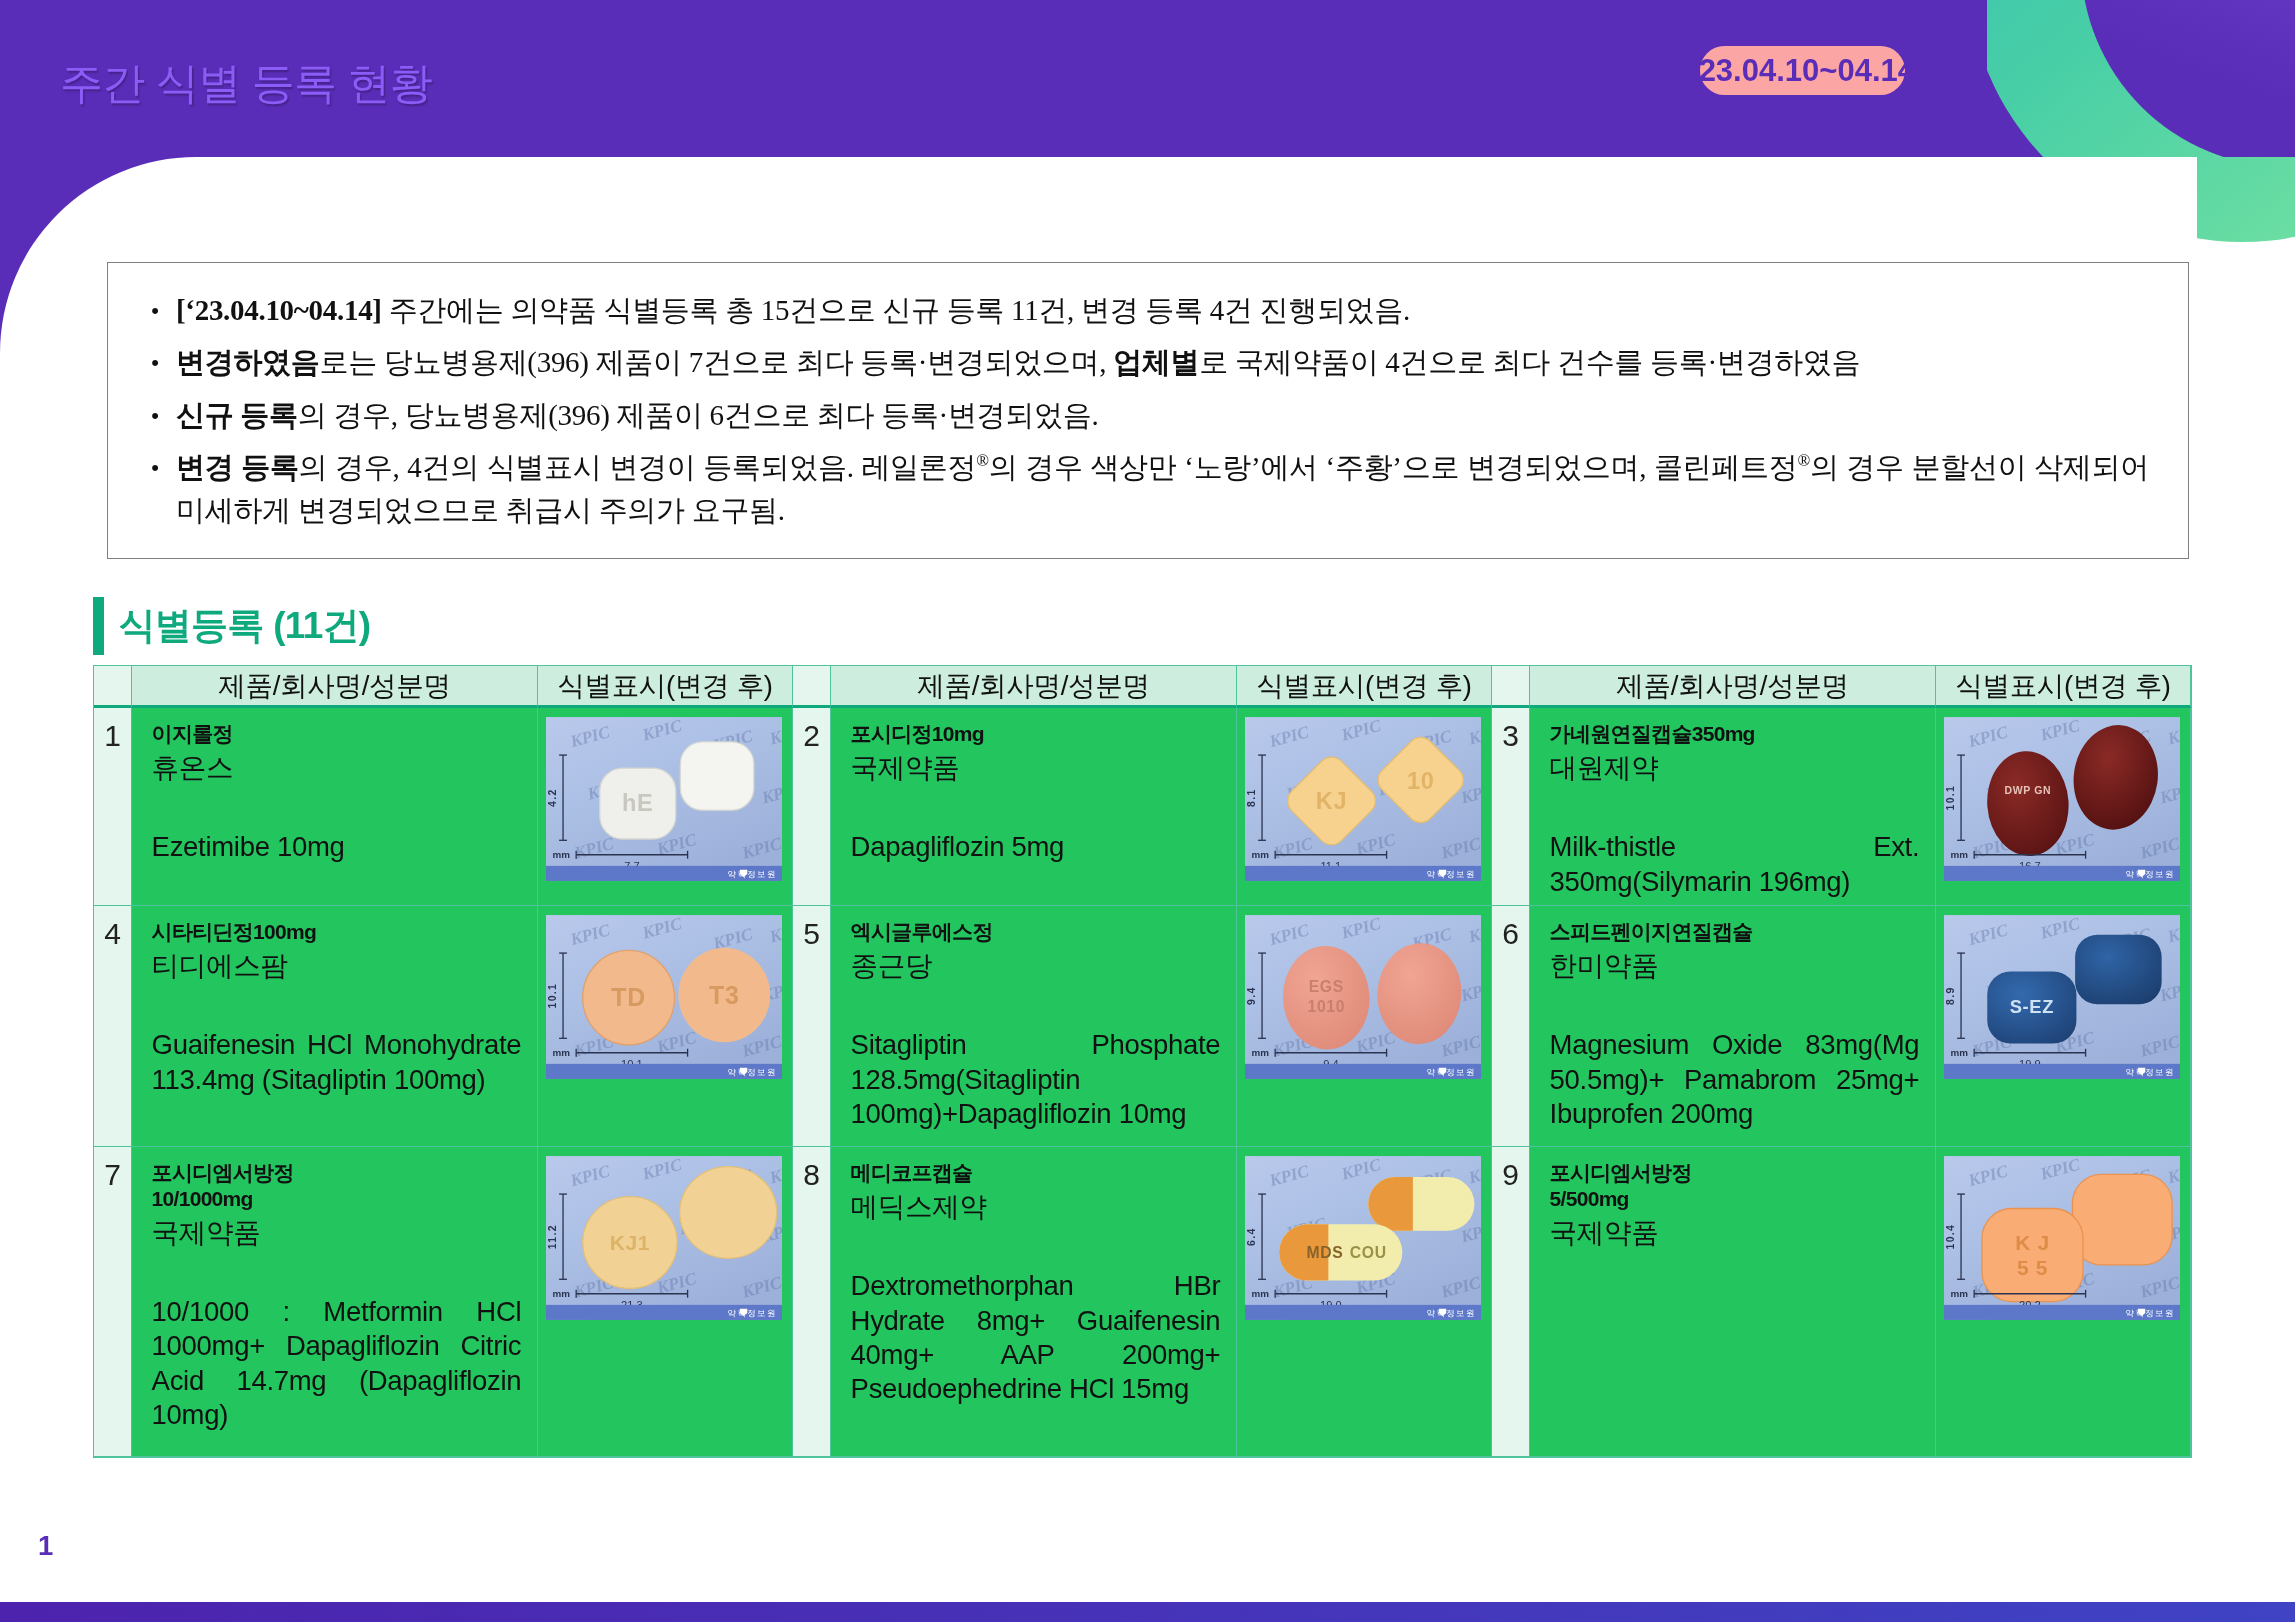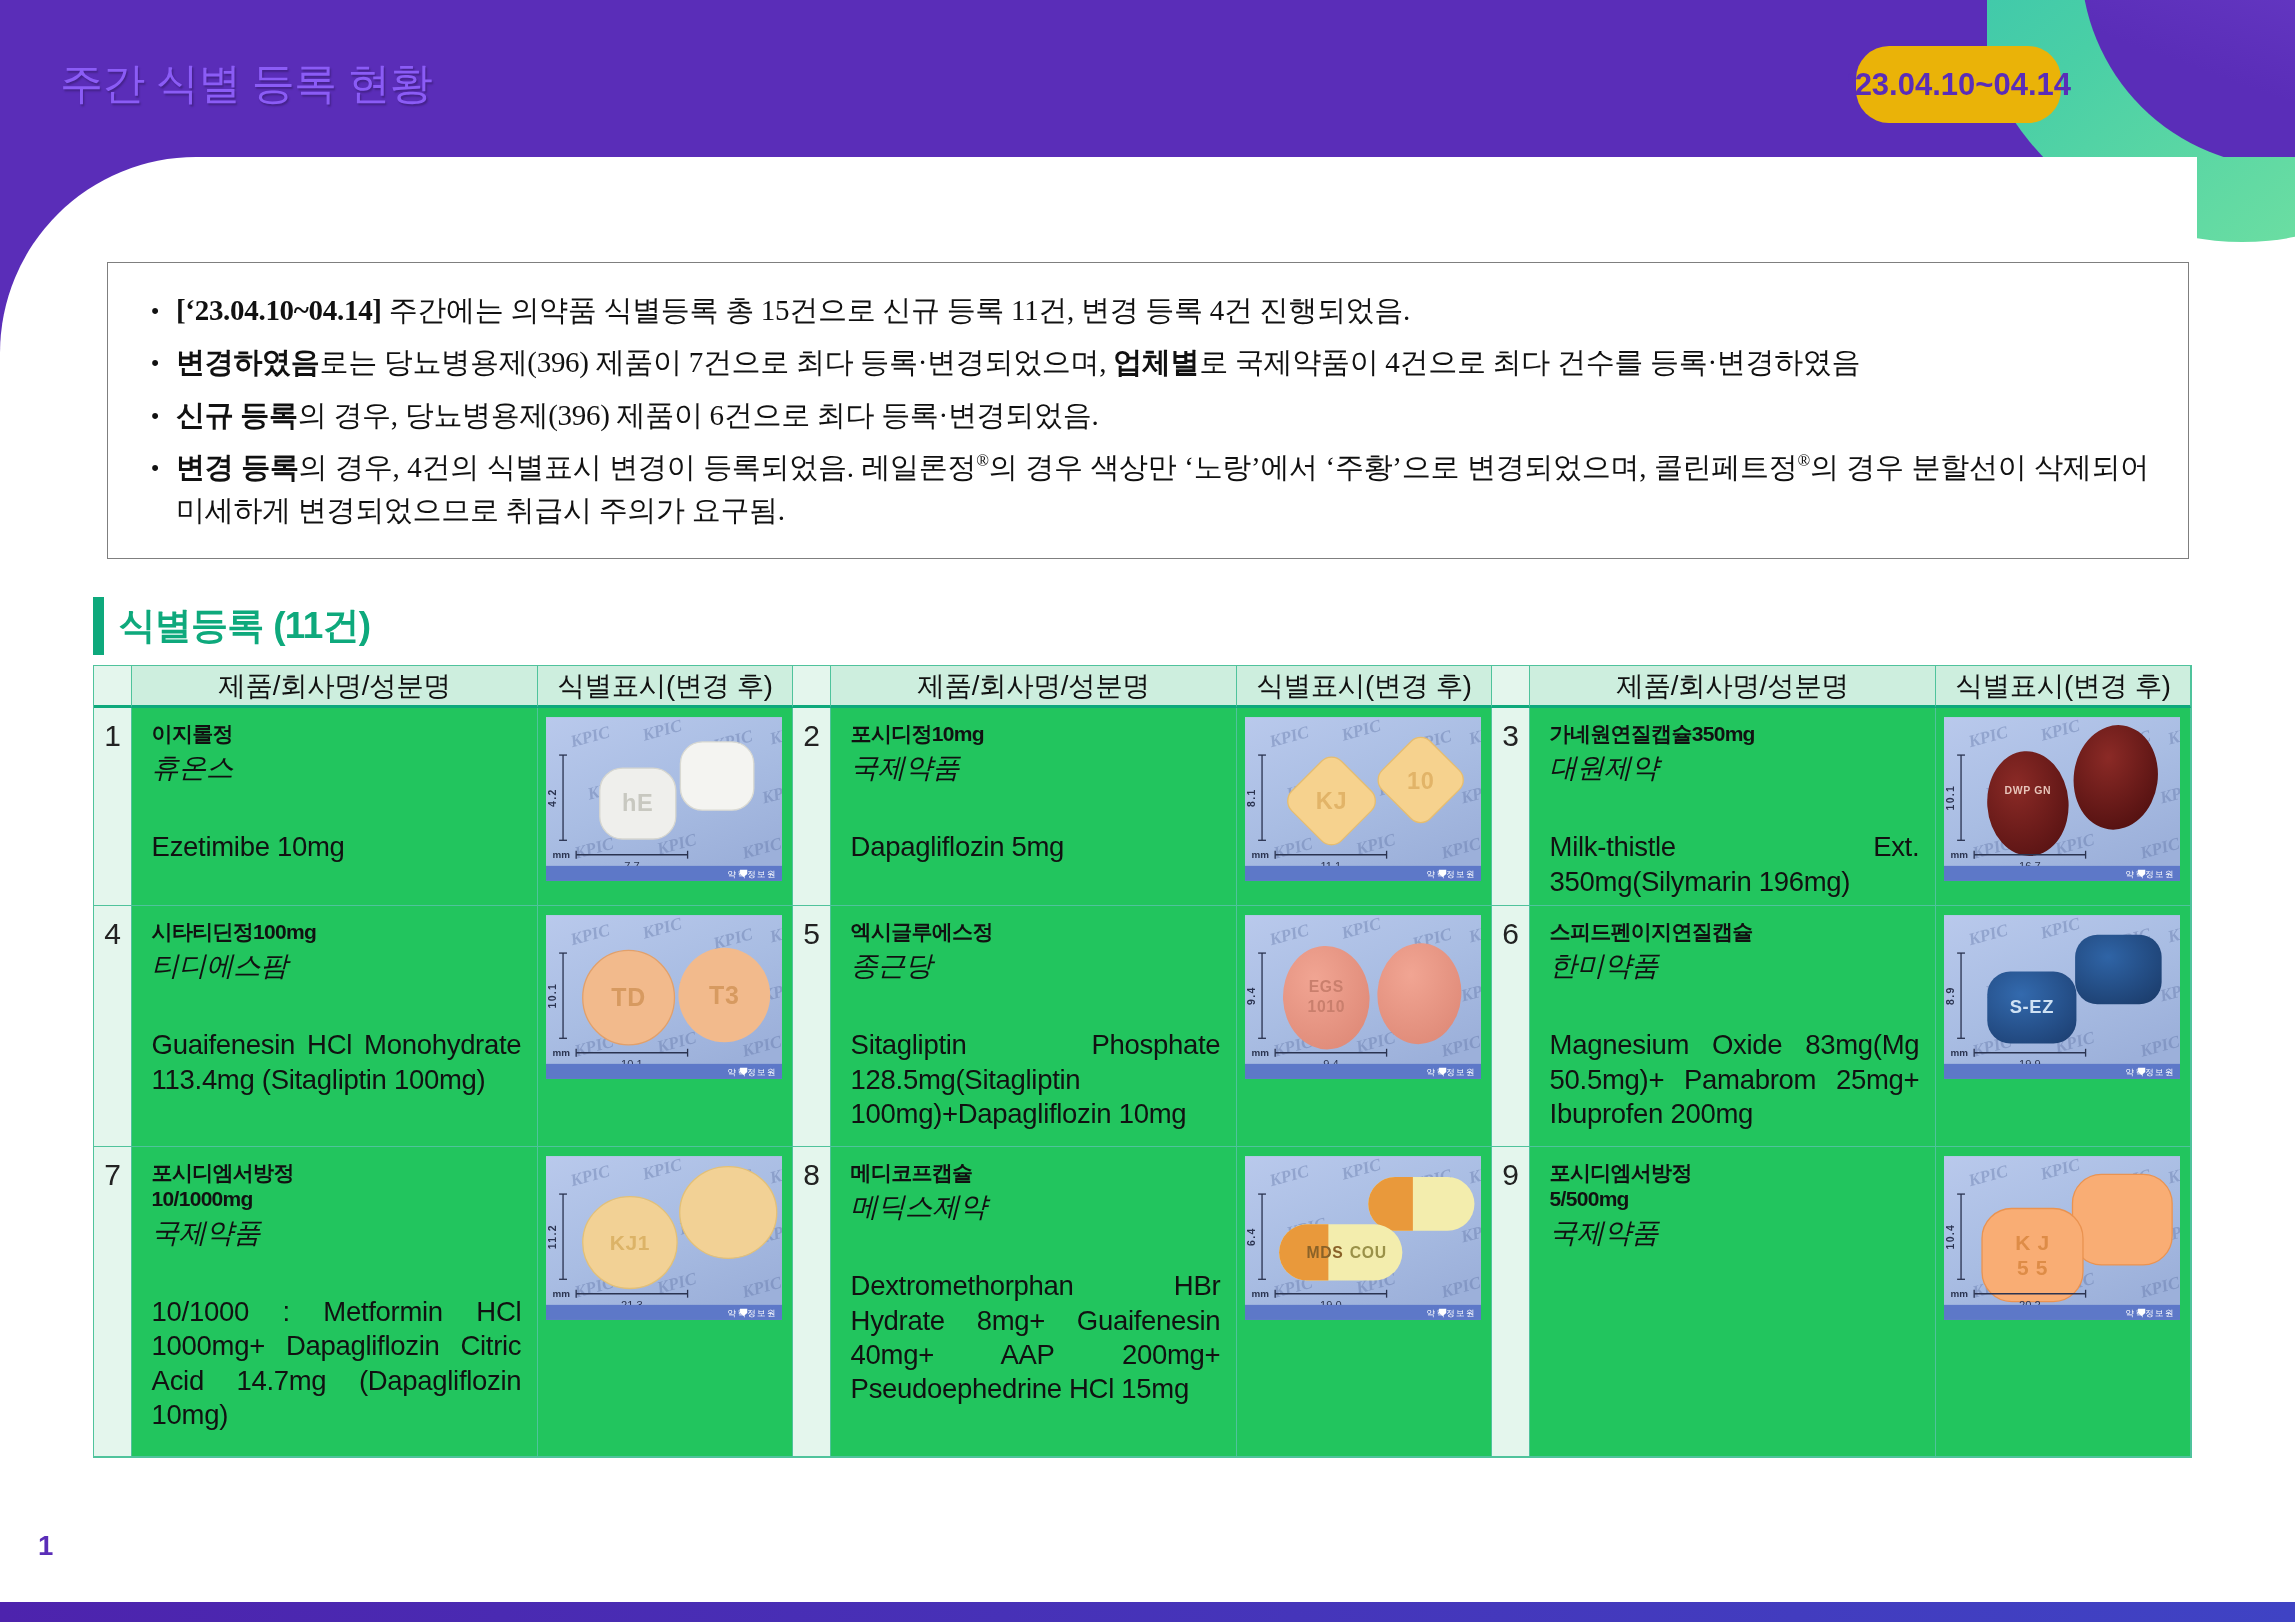--- a/index.html
+++ b/index.html
@@ -4,21 +4,21 @@
 <style>
   html,body{margin:0;padding:0;}
   body{width:2295px;height:1623px;position:relative;overflow:hidden;background:#ffffff;
        font-family:"Liberation Sans","DejaVu Sans",sans-serif;}
   
   .header-band{position:absolute;top:0;left:0;width:2295px;height:393px;background:#5a2db8;z-index:0;}
   .sheet{position:absolute;top:157px;left:0;width:2295px;height:1447px;background:#ffffff;
          border-top-left-radius:196px;z-index:2;}
   .page-title{position:absolute;left:60px;top:55px;z-index:5;color:#8b5cf6;font-size:43px;font-weight:normal;
               letter-spacing:-0.7px;text-shadow:1.3px 2px 2px rgba(0,0,0,.25);}
-  .date-badge{position:absolute;left:1856px;top:46px;width:205px;height:77px;background:#eab308;border-radius:33px;
+  .date-badge{position:absolute;left:1700px;top:46px;width:205px;height:49px;background:#fca5a5;border-radius:33px;
               z-index:5;display:flex;align-items:center;justify-content:center;color:#5a2db8;font-size:31px;font-weight:bold;}
   .decor-tr{position:absolute;top:0;right:0;width:308px;height:157px;overflow:hidden;z-index:3;}
   .teal-circle{position:absolute;width:550px;height:550px;border-radius:50%;right:-222px;top:-308px;
                background:linear-gradient(140deg,#2fbcb4 0%,#49cfa6 45%,#7ce5a0 100%);}
   .purple-circle{position:absolute;width:412px;height:412px;border-radius:50%;right:-198px;top:-245px;
                background:linear-gradient(200deg,#7b4fd8 0%,#5a2db8 75%);}
   .decor-wedge{position:absolute;top:157px;right:0;width:98px;height:92px;overflow:hidden;z-index:3;}
   .decor-wedge .teal-circle{right:-222px;top:-465px;}
   .bottom-bar{position:absolute;top:1602px;left:0;width:2295px;height:21px;z-index:4;
               background:linear-gradient(90deg,#4d23ad 0%,#3f43c4 100%);}
@@ -40,21 +40,21 @@
              grid-template-columns:38px 406px 255px 38px 406px 255px 38px 406px 255px;
              grid-template-rows:42px 198px 241px 310px;
              border:1.3px solid #4fc39c;background:#22c55e;}
   .cell{border-right:1.3px solid #4fc39c;border-bottom:1.3px solid #4fc39c;box-sizing:border-box;overflow:hidden;}
   .hcell{background:#cdeede;border-bottom:3.9px solid #0ea97c;display:flex;align-items:center;justify-content:center;
          font-size:27.5px;color:#111;letter-spacing:-0.3px;}
   .num-cell{background:#e4f6ed;text-align:center;padding-top:10.5px;font-size:30px;color:#222;}
   .text-cell{padding:13px 15.7px 6.5px 19.6px;color:#111;}
   .img-cell{padding:9.2px 0 0 7.9px;}
   .pname{font-size:21px;font-weight:bold;line-height:1.22;letter-spacing:-0.7px;}
-  .pcompany{font-size:27.5px;line-height:1.35;margin-top:2.6px;letter-spacing:-0.3px;font-style:italic;}
+  .pcompany{font-size:27.5px;line-height:1.35;margin-top:2.6px;letter-spacing:-0.3px;}
   .pingredient{font-size:27.5px;line-height:1.25;margin-top:44px;text-align:justify;letter-spacing:-0.3px;}
 </style>
 </head>
 <body>
 
 <div class="header-band"></div>
 <div class="sheet"></div>
 <div class="decor-tr">
   <div class="teal-circle"></div>
   <div class="purple-circle"></div>

